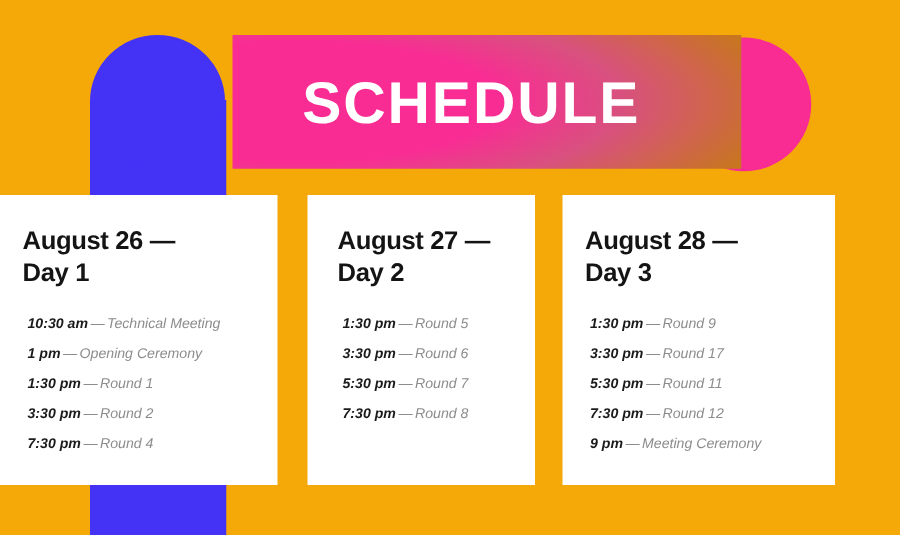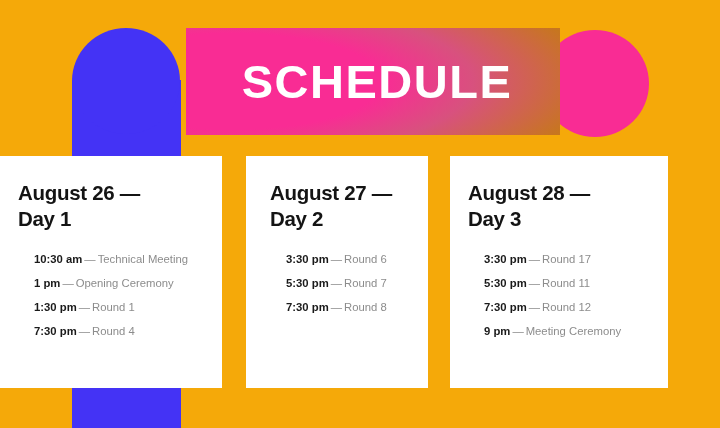--- a/index.html
+++ b/index.html
@@ -41,21 +41,21 @@
     height: 106px;
     border-radius: 50%;
     background: #4433F5;
     z-index: 3;
   }
 
   .banner {
     position: absolute;
     left: 186px;
     top: 28px;
-    width: 374px;
+    width: 407px;
     height: 107px;
     z-index: 4;
     background:
       radial-gradient(135% 150% at 12% 50%,
         #F92C94 0%,
         #F92C94 30%,
         #D8517E 48%,
         #C7761F 72%,
         #C8860E 88%,
         #D39112 100%);
@@ -125,22 +125,23 @@
     font-weight: bold;
     font-size: 20.5px;
     line-height: 1.28;
     letter-spacing: -0.3px;
     margin: 0 0 22px 0;
     white-space: pre-line;
   }
 
   .schedule-list {
     list-style: none;
-    margin: 16px;
+    margin: 4px;
     padding: 0;
+    font-style: italic;
   }
 
   .schedule-row {
     font-family: "Liberation Sans", sans-serif;
     font-size: 11.3px;
     line-height: 1;
     margin-bottom: 12.5px;
     white-space: nowrap;
   }
 
@@ -182,50 +183,59 @@
         <li class="schedule-row">
           <span class="row-time">10:30 am</span><span class="row-sep">—</span><span class="row-desc">Technical Meeting</span>
         </li>
         <li class="schedule-row">
           <span class="row-time">1 pm</span><span class="row-sep">—</span><span class="row-desc">Opening Ceremony</span>
         </li>
         <li class="schedule-row">
           <span class="row-time">1:30 pm</span><span class="row-sep">—</span><span class="row-desc">Round 1</span>
         </li>
         <li class="schedule-row">
+          <span class="row-time">3:30 pm</span><span class="row-sep">—</span><span class="row-desc">Round 2</span>
+        </li>
+        <li class="schedule-row">
           <span class="row-time">7:30 pm</span><span class="row-sep">—</span><span class="row-desc">Round 4</span>
         </li>
       </ul>
     </div>
 
     <div class="card-gap-1"></div>
 
     <div class="card card-2">
       <div class="card-title">August 27 —
 Day 2</div>
       <ul class="schedule-list">
         <li class="schedule-row">
+          <span class="row-time">1:30 pm</span><span class="row-sep">—</span><span class="row-desc">Round 5</span>
+        </li>
+        <li class="schedule-row">
           <span class="row-time">3:30 pm</span><span class="row-sep">—</span><span class="row-desc">Round 6</span>
         </li>
         <li class="schedule-row">
           <span class="row-time">5:30 pm</span><span class="row-sep">—</span><span class="row-desc">Round 7</span>
         </li>
         <li class="schedule-row">
           <span class="row-time">7:30 pm</span><span class="row-sep">—</span><span class="row-desc">Round 8</span>
         </li>
       </ul>
     </div>
 
     <div class="card-gap-2"></div>
 
     <div class="card card-3">
       <div class="card-title">August 28 —
 Day 3</div>
       <ul class="schedule-list">
         <li class="schedule-row">
+          <span class="row-time">1:30 pm</span><span class="row-sep">—</span><span class="row-desc">Round 9</span>
+        </li>
+        <li class="schedule-row">
           <span class="row-time">3:30 pm</span><span class="row-sep">—</span><span class="row-desc">Round 17</span>
         </li>
         <li class="schedule-row">
           <span class="row-time">5:30 pm</span><span class="row-sep">—</span><span class="row-desc">Round 11</span>
         </li>
         <li class="schedule-row">
           <span class="row-time">7:30 pm</span><span class="row-sep">—</span><span class="row-desc">Round 12</span>
         </li>
         <li class="schedule-row">
           <span class="row-time">9 pm</span><span class="row-sep">—</span><span class="row-desc">Meeting Ceremony</span>

